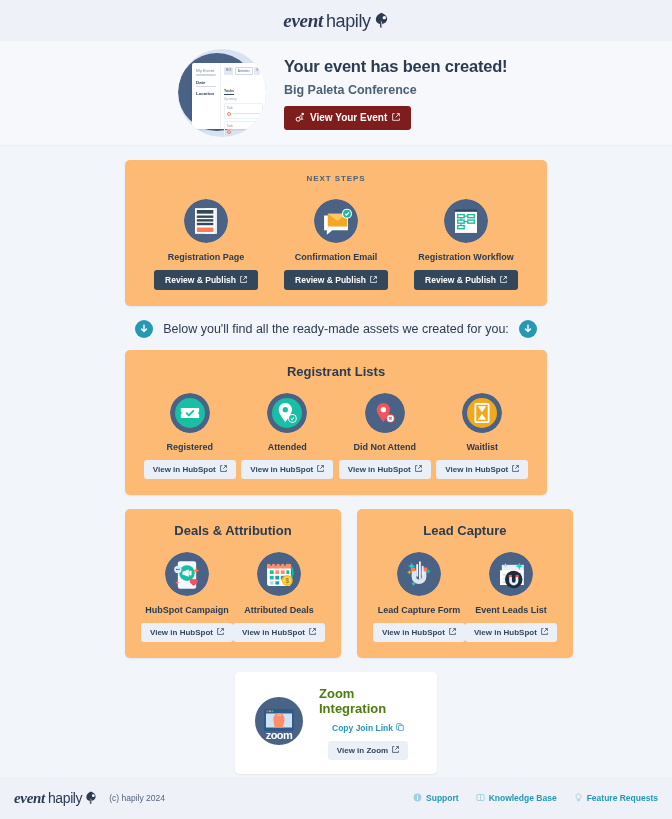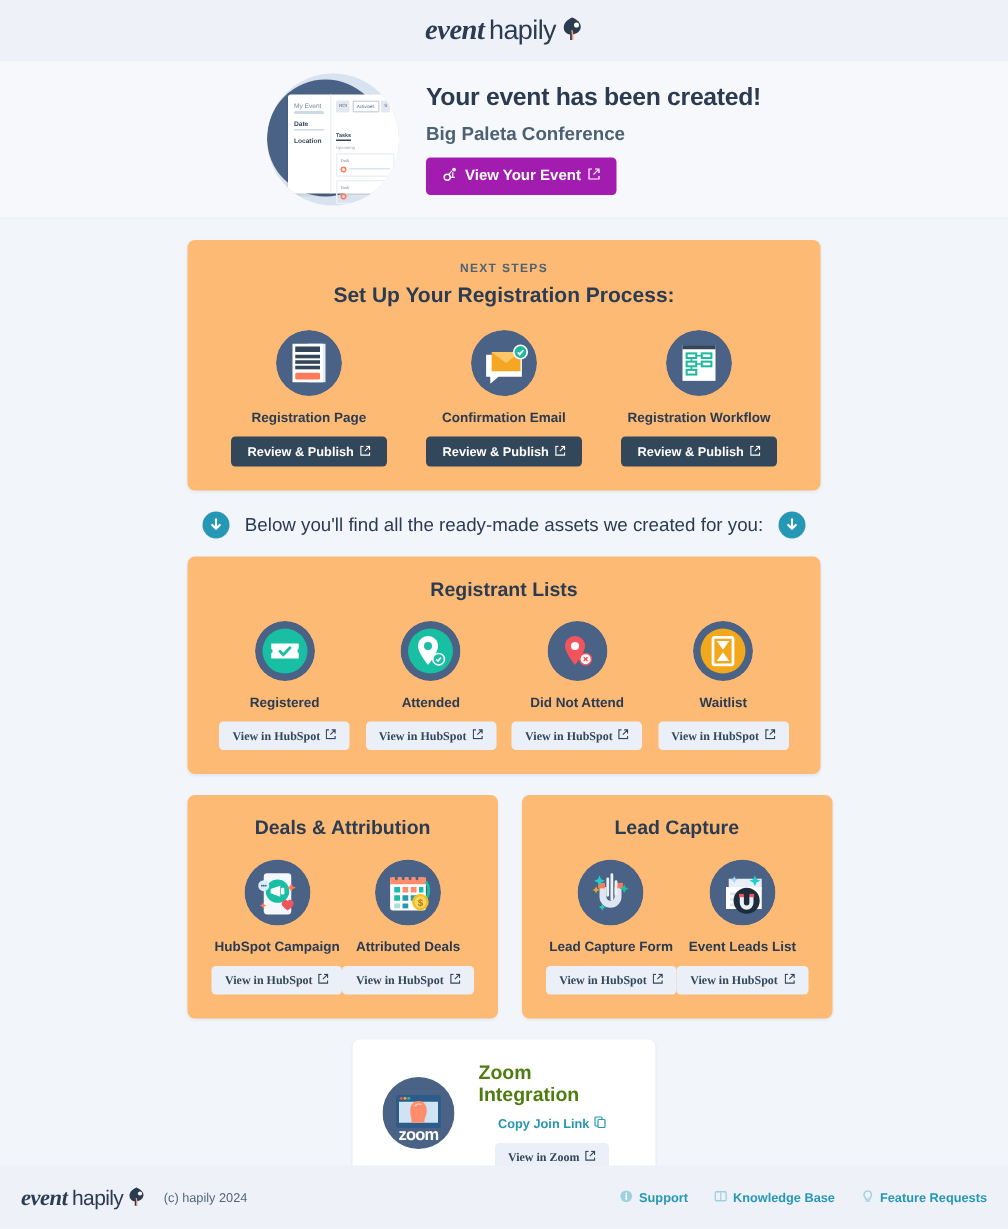--- a/index.html
+++ b/index.html
@@ -70,21 +70,21 @@
   .illu-sub { font-size: 2.8px; color: #9aa8bd; margin-bottom: 2px; }
   .illu-task { border: .4px solid #edf0f5; border-radius: 1px; padding: 2px; margin-bottom: 2.5px; }
   .illu-task .t { font-size: 2.8px; color: #7b8ba3; margin-bottom: 2px; }
   .illu-row { display: flex; align-items: center; gap: 2px; }
   .illu-circ { width: 4px; height: 4px; border: .7px solid #ff7a59; border-radius: 50%; }
   .illu-line { flex: 1; height: 1.2px; background: #dde4ee; }
   .hero-txt h1 { font-size: 16.5px; font-weight: bold; color: #2a3b52; letter-spacing: -0.2px; }
   .hero-txt .sub { font-size: 12.5px; color: #4d6175; margin-top: 7px; font-weight: bold; }
   .btn-orange {
     margin-top: 9px; display: inline-flex; align-items: center; gap: 5px;
-    background: #a21caf; color: #fff; border: none; border-radius: 3px;
+    background: #7f1d1d; color: #fff; border: none; border-radius: 3px;
     padding: 6px 11px; font-size: 10px; font-weight: bold;
     font-family: "Liberation Sans", sans-serif; cursor: pointer;
   }
 
   
   .wrap { padding: 0 125px; }
   .card-panel {
     background: #fdba74; border-radius: 5px; box-shadow: 0 1px 2px rgba(30,50,80,.07);
     padding: 14px 16px 16px;
   }
@@ -98,21 +98,21 @@
   .btn-navy {
     margin-top: 8px; display: inline-flex; align-items: center; gap: 4px;
     background: #33475b; color: #fff; border: none; border-radius: 3px;
     padding: 5px 11px; font-size: 8.5px; font-weight: bold;
     font-family: "Liberation Sans", sans-serif; cursor: pointer; white-space: nowrap;
   }
   .btn-light {
     margin-top: 8px; display: inline-flex; align-items: center; gap: 4px;
     background: #eaeff8; color: #33475b; border: none; border-radius: 3px;
     padding: 5px 9px; font-size: 8px; font-weight: bold;
-    font-family: Liberation Serif, serif; cursor: pointer; white-space: nowrap;
+    font-family: Liberation Sans, sans-serif; cursor: pointer; white-space: nowrap;
   }
 
   
   .banner { display: flex; align-items: center; justify-content: center; gap: 10px;
             margin: 14px 0 12px; }
   .banner-txt { font-size: 12.5px; font-weight: normal; color: #2a3b52; }
   .arrow-dot { width: 18px; height: 18px; border-radius: 50%; background: #2697b5;
                display: flex; align-items: center; justify-content: center; flex: none; }
 
   
@@ -219,21 +219,20 @@
             <path d="M4 1H1v10h10V8M7 1h4v4M11 1 5.5 6.5" stroke="#fff" stroke-width="1.2" fill="none"></path>
           </svg>
       </span>
     </button>
   </div>
 </div>
 
 <div class="wrap" style="margin-top:14px;">
   <div class="card-panel">
     <div class="eyebrow">NEXT STEPS</div>
-    <div class="panel-title">Set Up Your Registration Process:</div>
     <div class="tiles" style="margin-top:16px;">
 
       <div class="tile">
         <span class="ico">
           <svg viewBox="0 0 48 48" class="ico">
             <circle cx="24" cy="24" r="24" fill="#4a6285"></circle>
             <rect x="23" y="10" width="13" height="28" fill="#e7edf5"></rect>
             <rect x="12" y="10" width="22" height="28" fill="#fff"></rect>
             <rect x="14" y="12" width="18" height="4" fill="#33475b"></rect>
             <rect x="14" y="18" width="18" height="2.6" fill="#33475b"></rect>

